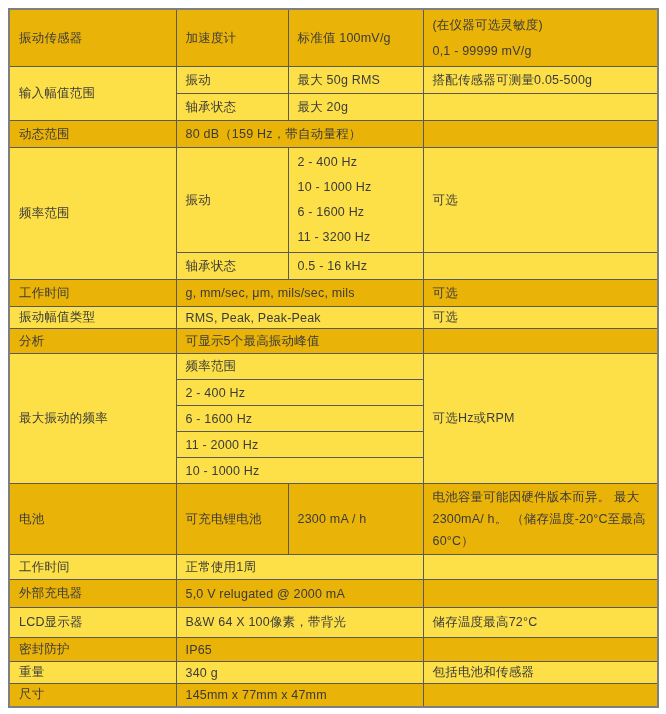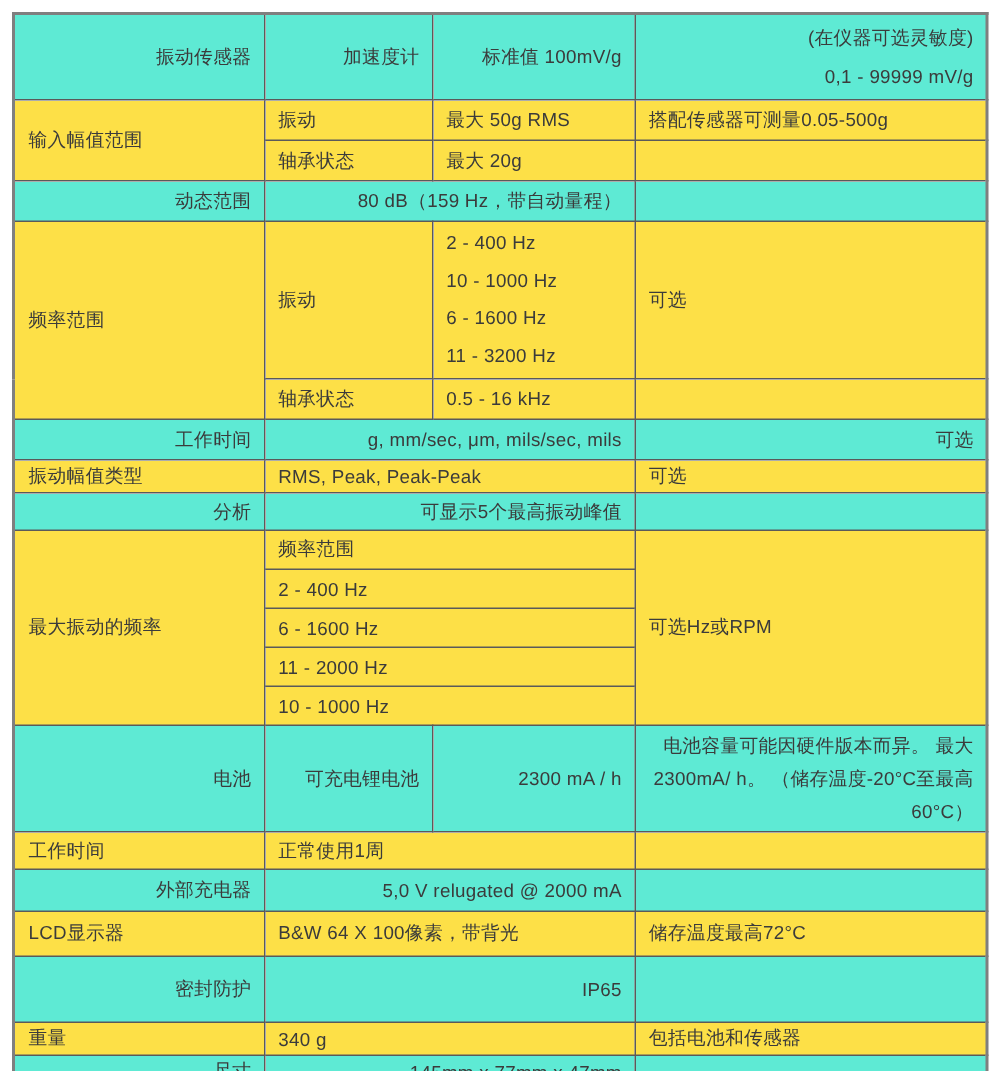--- a/index.html
+++ b/index.html
@@ -22,21 +22,21 @@
   }
   table.spec td {
     border: 1px solid #5a5a5a;
     font-size: 12.5px;
     color: #3b3b3b;
     padding: 2px 8px 2px 9px;
     vertical-align: middle;
     overflow: hidden;
     letter-spacing: 0.2px;
   }
-  tr.beige td { background: #5eead4; text-align: right; }
+  tr.beige td { background: #eab308; }
   tr.white td { background: #fde047; }
   td.multiline { white-space: pre-line; }
   td.lh26 { line-height: 26px; }
   td.lh25 { line-height: 25px; }
   td.lh22 { line-height: 22px; margin-left: 44px; }
 </style>
 </head>
 <body>
 
 <div class="page">
@@ -146,21 +146,21 @@
       <td colspan="2">5,0 V relugated @ 2000 mA</td>
       <td></td>
     </tr>
 
     <tr class="white" style="height:30px">
       <td>LCD显示器</td>
       <td colspan="2">B&amp;W 64 X 100像素，带背光</td>
       <td>储存温度最高72°C</td>
     </tr>
 
-    <tr class="beige" style="height:44px">
+    <tr class="beige" style="height:24px">
       <td>密封防护</td>
       <td colspan="2">IP65</td>
       <td></td>
     </tr>
 
     <tr class="white" style="height:15px">
       <td>重量</td>
       <td colspan="2">340 g</td>
       <td>包括电池和传感器</td>
     </tr>

